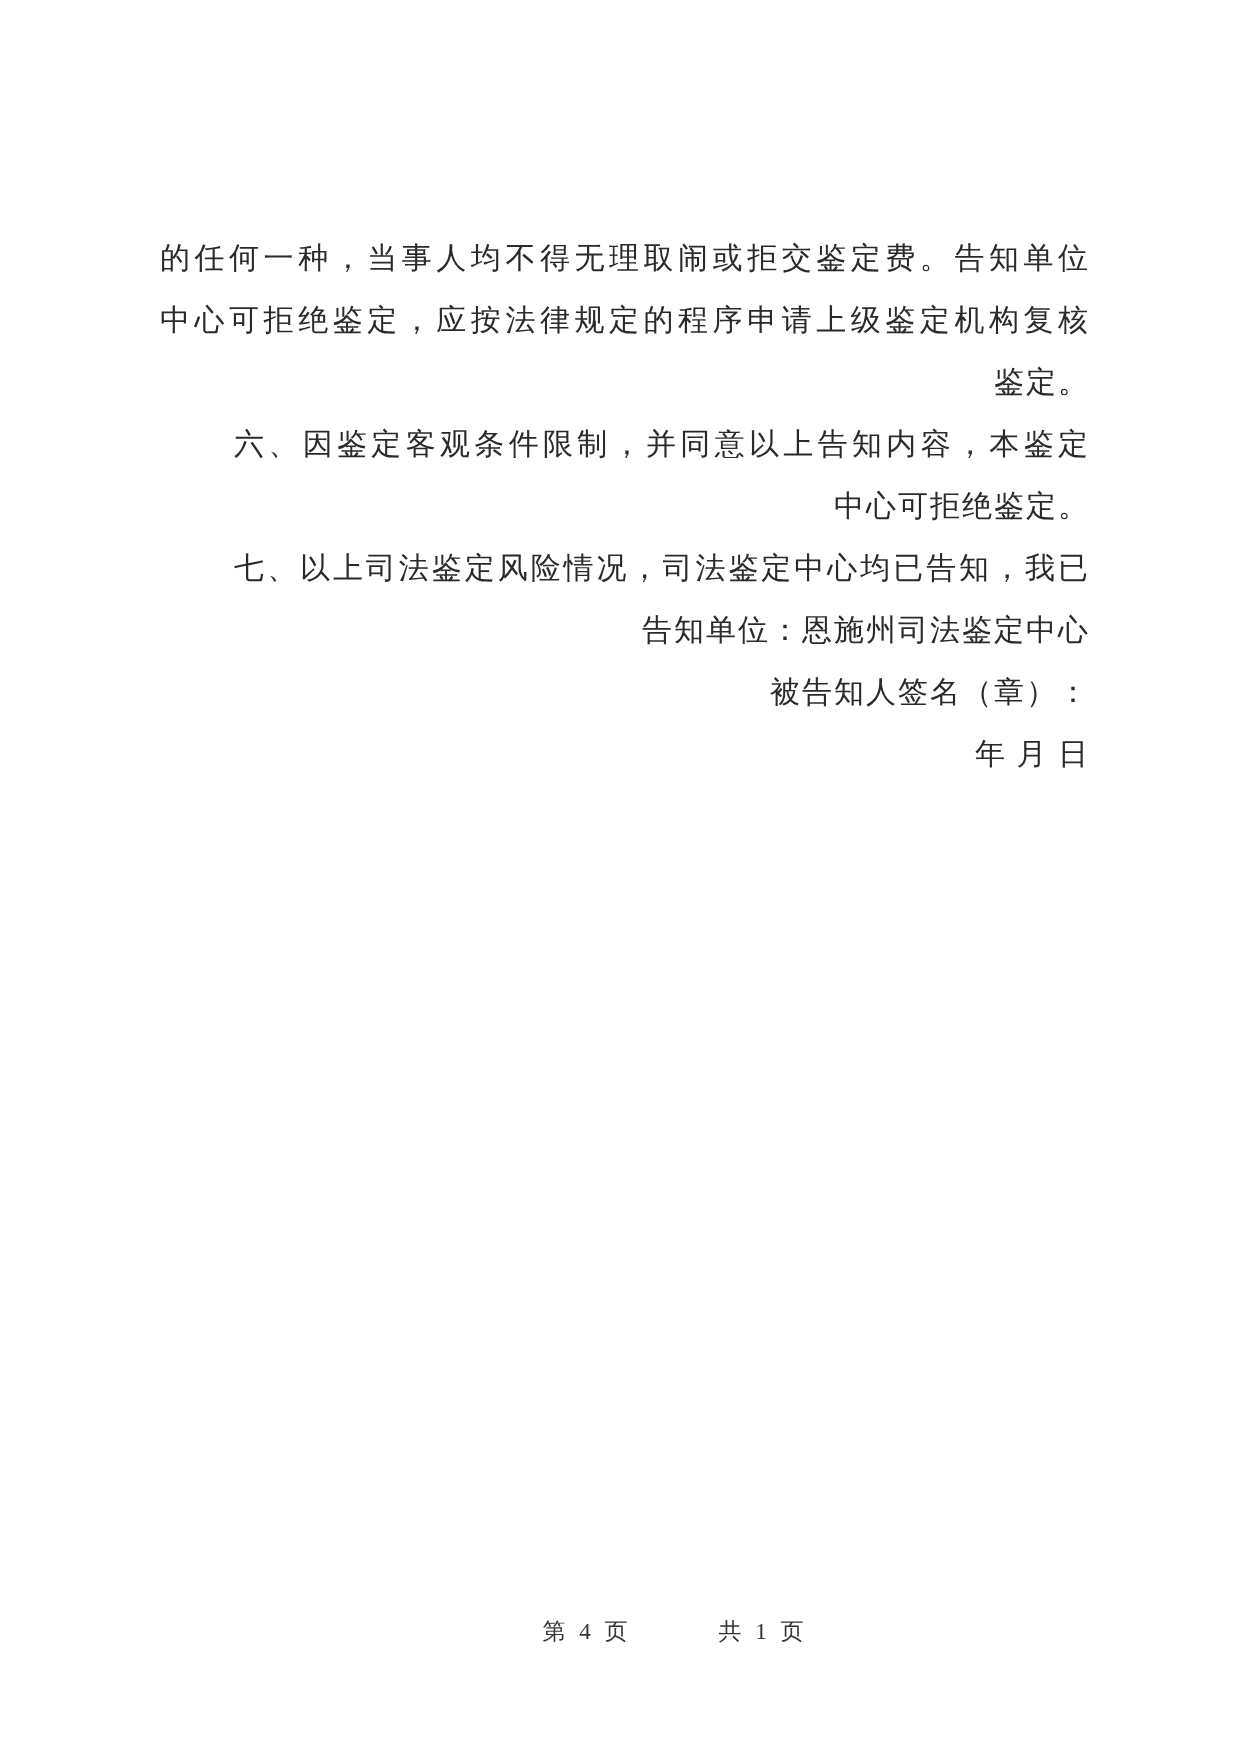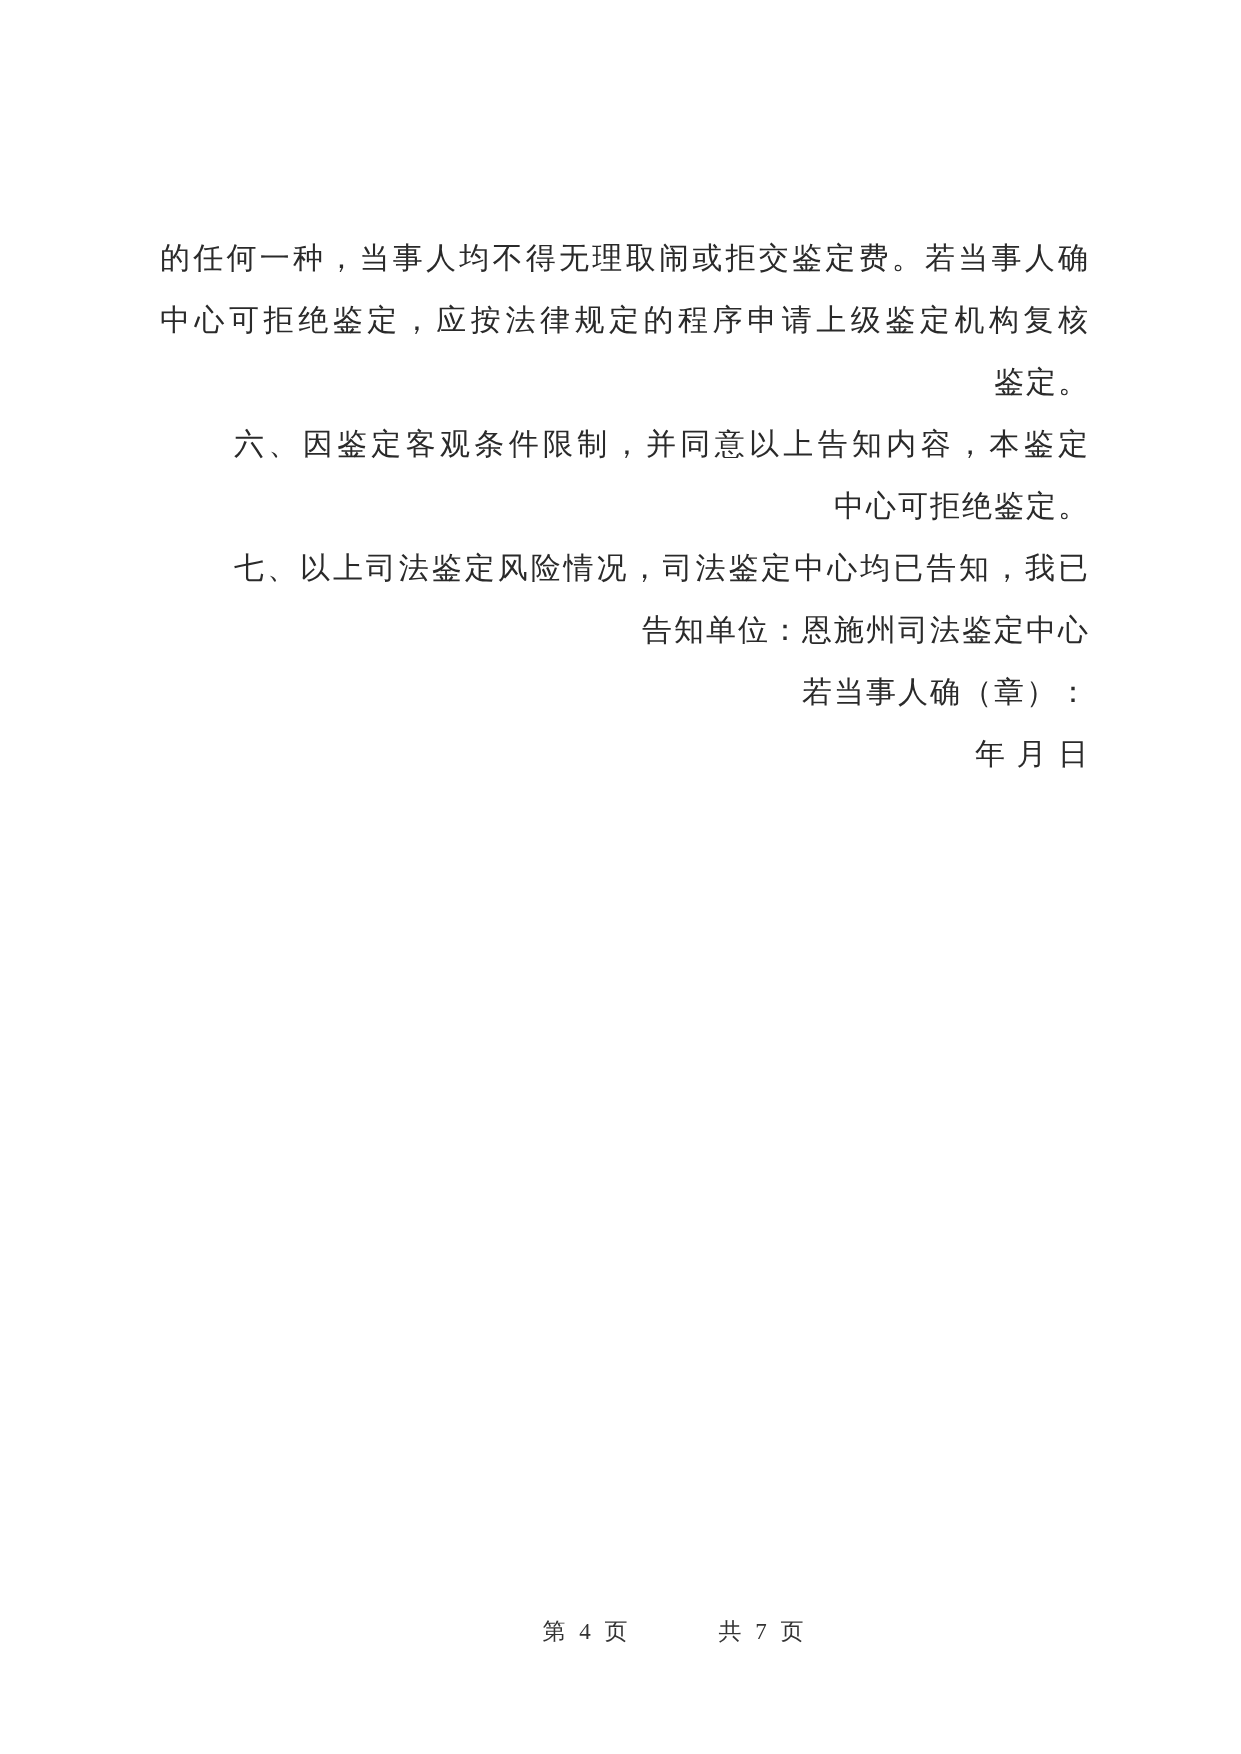--- a/index.html
+++ b/index.html
@@ -63,26 +63,26 @@
     display: inline-block;
     width: 14px;
   }
 </style>
 </head>
 <body>
 
 <div class="page">
 
   <div class="text-block">
-    <div class="line justify">的任何一种，当事人均不得无理取闹或拒交鉴定费。若当事人确</div>
+    <div class="line justify">的任何一种，当事人均不得无理取闹或拒交鉴定费。告知单位</div>
     <div class="line justify">中心可拒绝鉴定，应按法律规定的程序申请上级鉴定机构复核</div>
     <div class="line">鉴定。</div>
     <div class="line indent justify">六、因鉴定客观条件限制，并同意以上告知内容，本鉴定</div>
     <div class="line">中心可拒绝鉴定。</div>
     <div class="line indent justify">七、以上司法鉴定风险情况，司法鉴定中心均已告知，我已</div>
     <div class="line indent">告知单位：恩施州司法鉴定中心</div>
-    <div class="line indent">若当事人确（章）：</div>
+    <div class="line indent">被告知人签名（章）：</div>
     <div class="line indent">年 月 日</div>
   </div>
 
-  <div class="footer"><span>第 4 页</span><span class="gap"></span><span>共 7 页</span></div>
+  <div class="footer"><span>第 4 页</span><span class="gap"></span><span>共 1 页</span></div>
 
 </div>
 
 </body></html>

